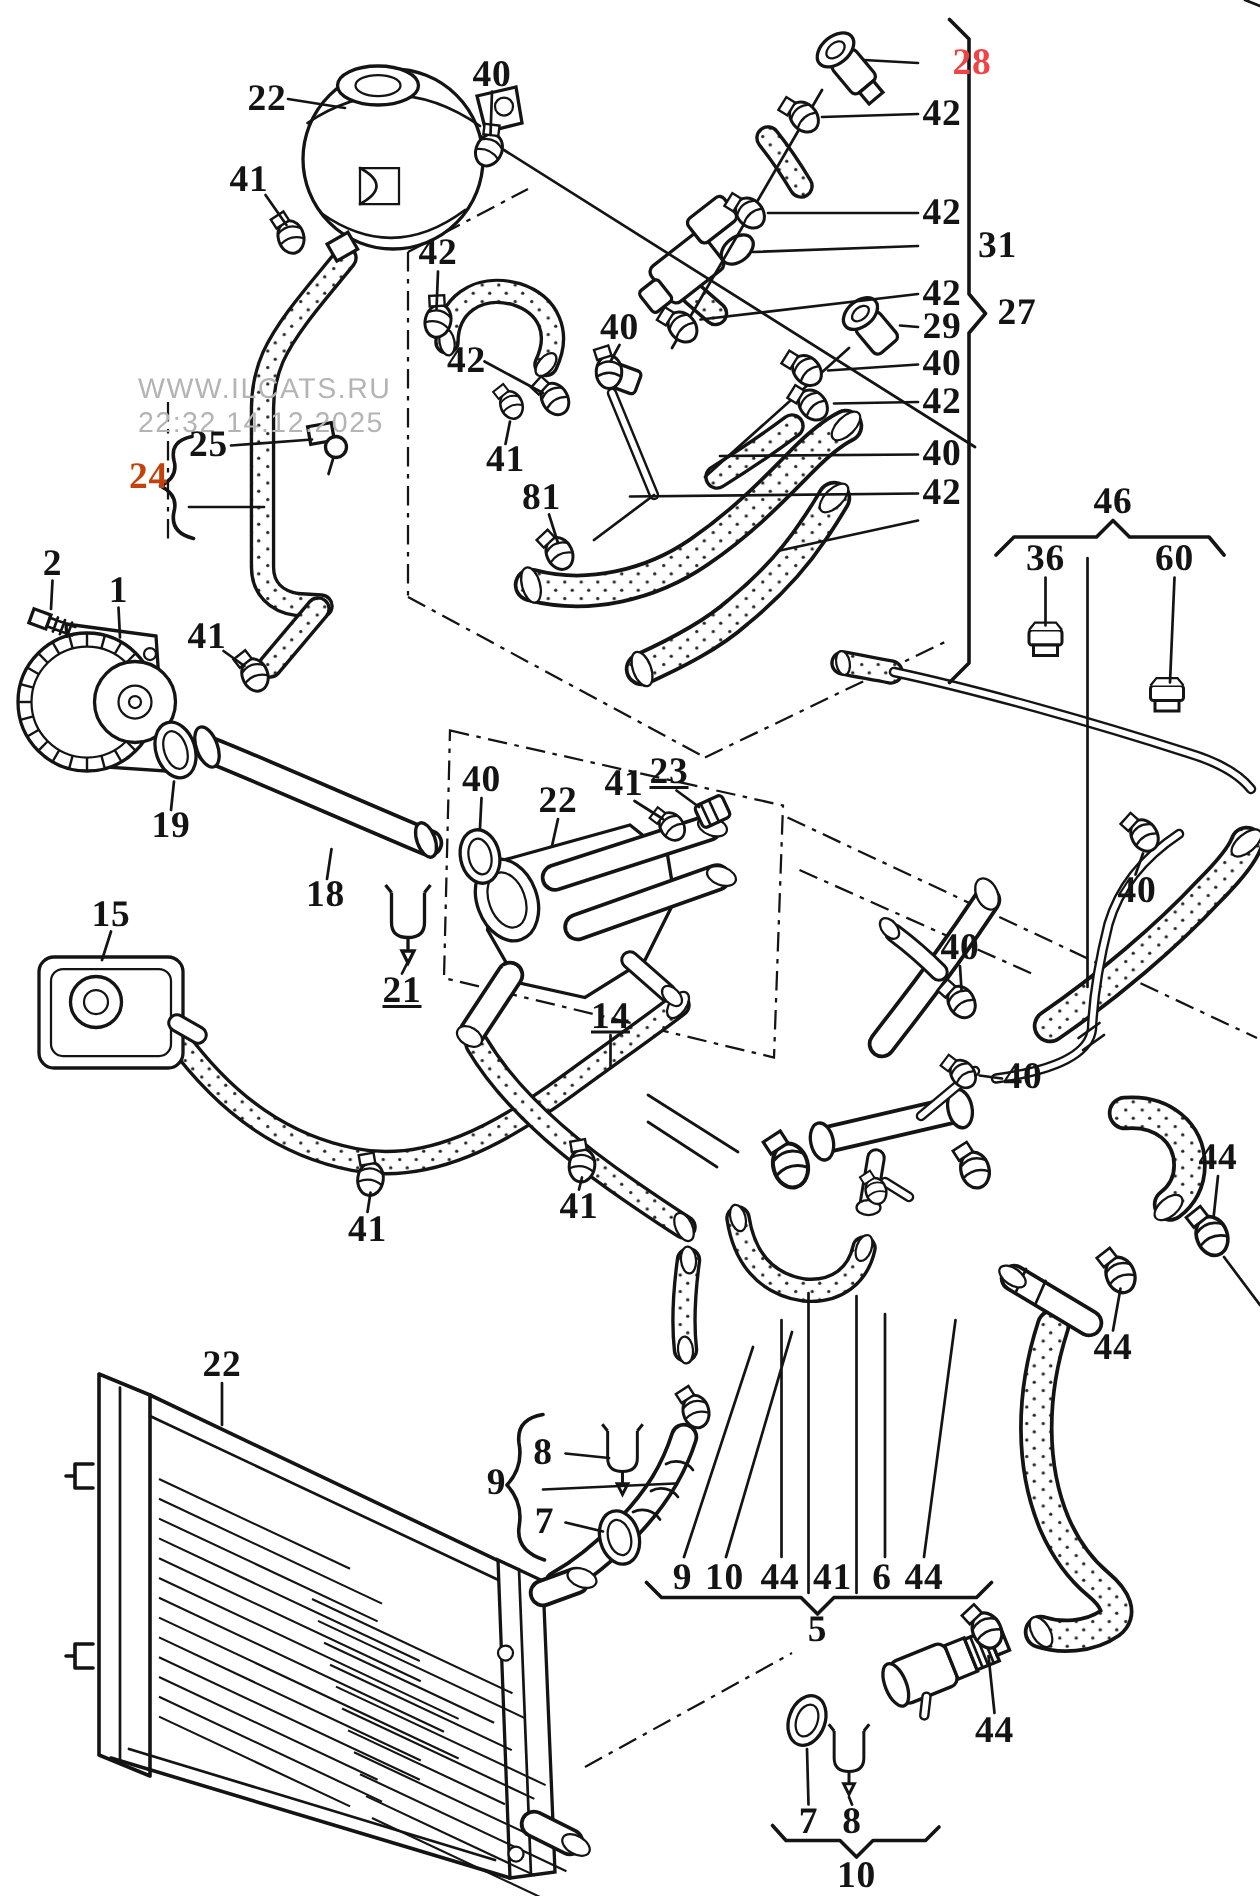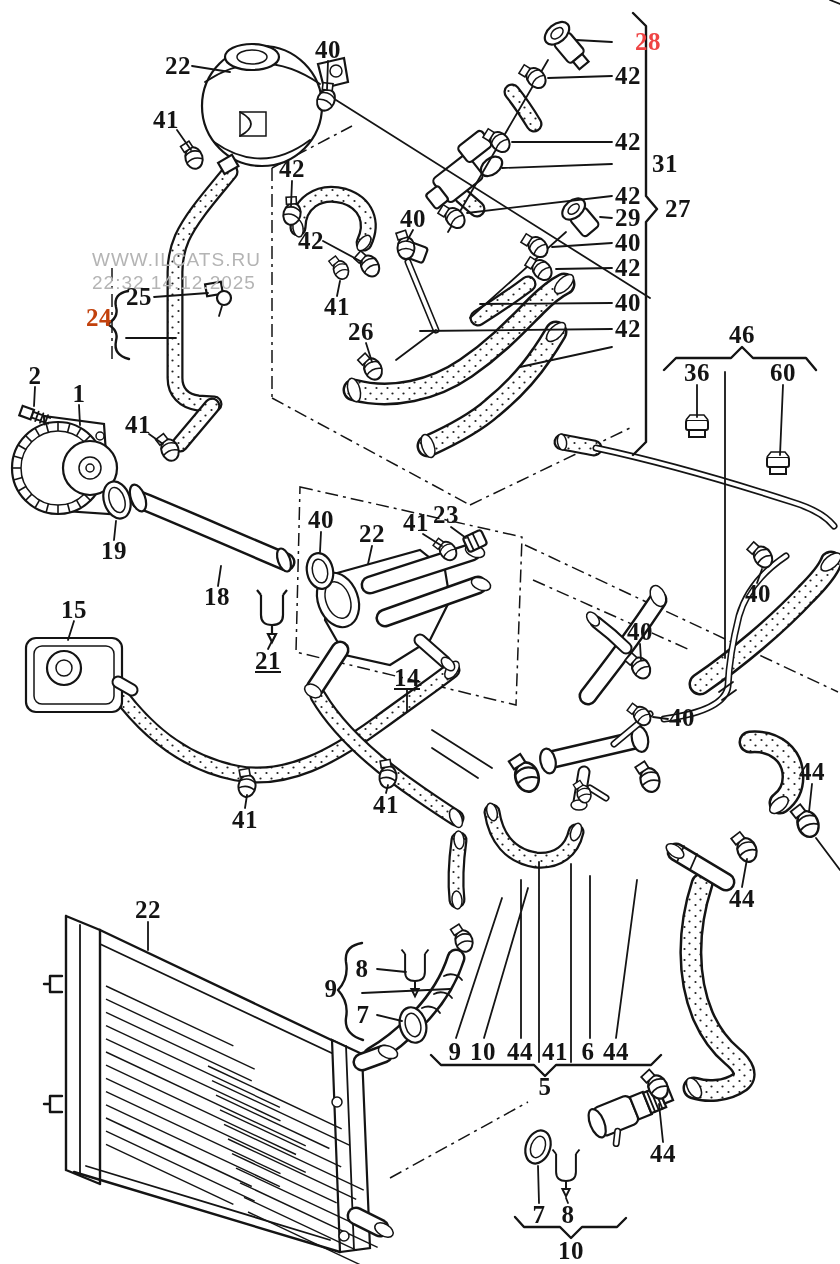--- a/index.html
+++ b/index.html
@@ -464,36 +464,36 @@
       <div class="co" style="left: 628px; top: 218px; color: rgb(20, 20, 20);">29</div>
       <div class="co" style="left: 678px; top: 209px; color: rgb(20, 20, 20); text-align: center;">27</div>
       <div class="co" style="left: 628px; top: 243px; color: rgb(20, 20, 20);">40</div>
       <div class="co" style="left: 628px; top: 268px; color: rgb(20, 20, 20);">42</div>
       <div class="co" style="left: 628px; top: 303px; color: rgb(20, 20, 20);">40</div>
       <div class="co" style="left: 628px; top: 329px; color: rgb(20, 20, 20);">42</div>
       <div class="co" style="left: 292px; top: 169px; color: rgb(20, 20, 20);">42</div>
       <div class="co" style="left: 311px; top: 241px; color: rgb(20, 20, 20);">42</div>
       <div class="co" style="left: 413px; top: 219px; color: rgb(20, 20, 20);">40</div>
       <div class="co" style="left: 337px; top: 307px; color: rgb(20, 20, 20);">41</div>
-      <div class="co" style="left: 361px; top: 332px; color: rgb(20, 20, 20);">26</div>
+      <div class="co" style="left: 361px; top: 332px; color: rgb(20, 20, 20);">81</div>
       <div class="co" style="left: 139px; top: 297px; color: rgb(20, 20, 20);">25</div>
       <div class="co" style="left: 99px; top: 318px; color: #c2410c;">24</div>
       <div class="co" style="left: 742px; top: 335px; color: rgb(20, 20, 20);">46</div>
       <div class="co" style="left: 697px; top: 373px; color: rgb(20, 20, 20);">36</div>
       <div class="co" style="left: 783px; top: 373px; color: rgb(20, 20, 20);">60</div>
       <div class="co" style="left: 35px; top: 376px; color: rgb(20, 20, 20);">2</div>
       <div class="co" style="left: 79px; top: 394px; color: rgb(20, 20, 20);">1</div>
       <div class="co" style="left: 138px; top: 425px; color: rgb(20, 20, 20);">41</div>
       <div class="co" style="left: 114px; top: 551px; color: rgb(20, 20, 20);">19</div>
       <div class="co" style="left: 217px; top: 597px; color: rgb(20, 20, 20);">18</div>
       <div class="co" style="left: 74px; top: 610px; color: rgb(20, 20, 20);">15</div>
       <div class="co" style="left: 321px; top: 520px; color: rgb(20, 20, 20);">40</div>
       <div class="co" style="left: 372px; top: 534px; color: rgb(20, 20, 20);">22</div>
       <div class="co" style="left: 416px; top: 523px; color: rgb(20, 20, 20);">41</div>
-      <div class="co" style="left: 446px; top: 515px; color: rgb(20, 20, 20);">23</div>
+      <div class="co" style="left: 446px; top: 515px; color: rgb(20, 20, 20); text-decoration: underline;">23</div>
       <div class="co" style="left: 268px; top: 661px; color: rgb(20, 20, 20); text-decoration: underline;">21</div>
       <div class="co" style="left: 407px; top: 678px; color: rgb(20, 20, 20); text-decoration: underline;">14</div>
       <div class="co" style="left: 758px; top: 594px; color: rgb(20, 20, 20);">40</div>
       <div class="co" style="left: 640px; top: 632px; color: rgb(20, 20, 20);">40</div>
       <div class="co" style="left: 682px; top: 718px; color: rgb(20, 20, 20);">40</div>
       <div class="co" style="left: 245px; top: 820px; color: rgb(20, 20, 20);">41</div>
       <div class="co" style="left: 386px; top: 805px; color: rgb(20, 20, 20);">41</div>
       <div class="co" style="left: 812px; top: 772px; color: rgb(20, 20, 20);">44</div>
       <div class="co" style="left: 742px; top: 899px; color: rgb(20, 20, 20);">44</div>
       <div class="co" style="left: 148px; top: 910px; color: rgb(20, 20, 20);">22</div>

